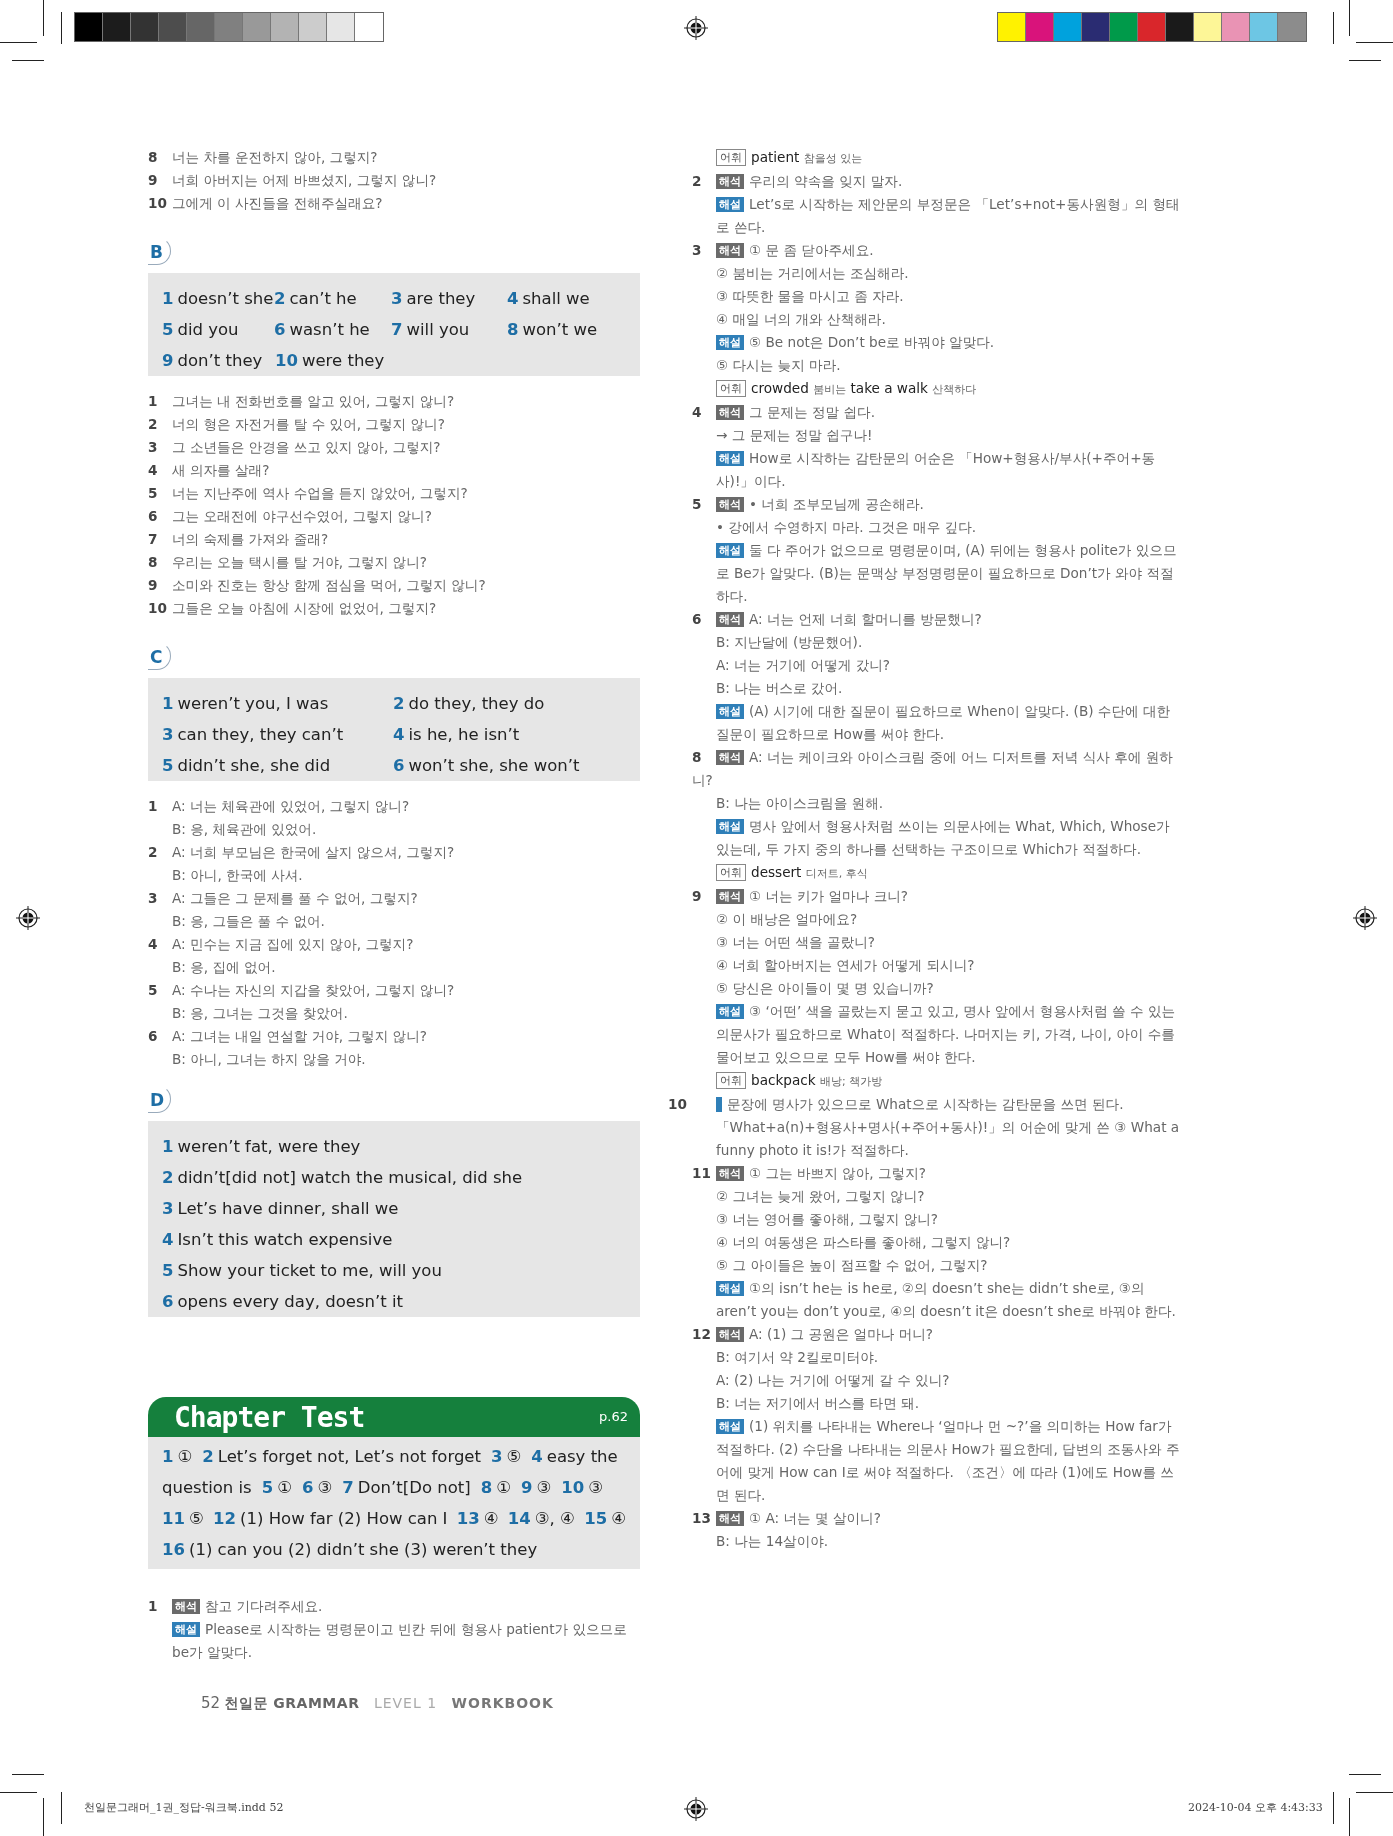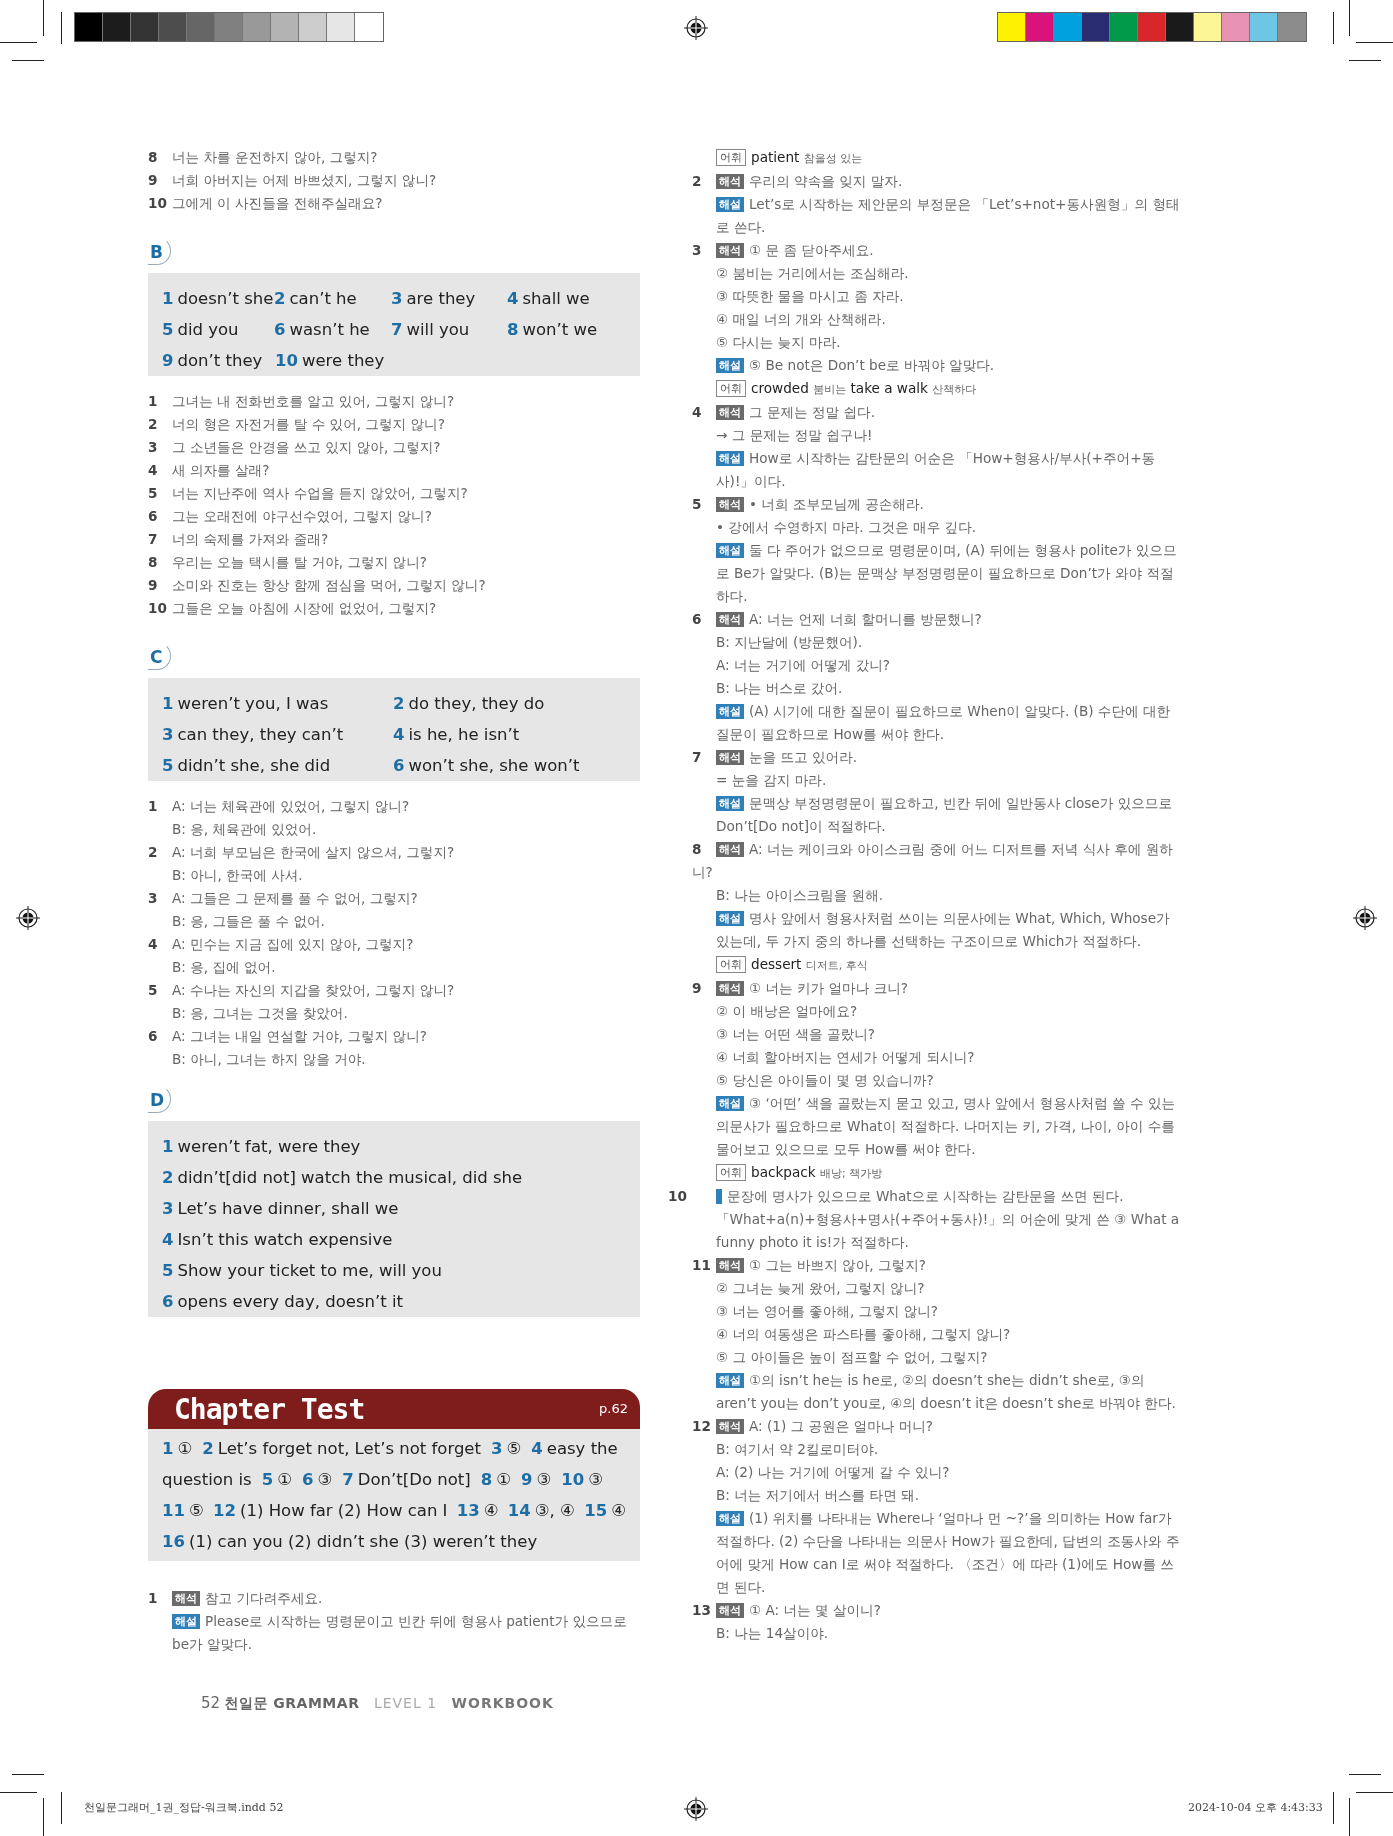--- a/index.html
+++ b/index.html
@@ -23,21 +23,21 @@
 
   .sec-letter { margin-top:22px; margin-bottom:6px; height:30px; position:relative; }
   .sec-letter .lt { font-weight:bold; color:#1e6ea5; font-size:17px; position:absolute; left:2px; top:5px; }
   .sec-letter .arc { position:absolute; left:0; top:0; width:22px; height:26px; border:1px solid #9ab; border-left:none; border-top-color:transparent; border-radius:0 14px 14px 0; }
 
   .ansbox { background:#e6e6e6; padding:4px 14px 6px 14px; }
   .ansbox .row { display:flex; height:31px; align-items:flex-end; font-size:16.5px; color:#222; }
   .ansbox .cell { white-space:nowrap; }
   .bn { color:#1e6ea5; font-weight:bold; margin-right:4px; }
 
-  .ct-head { background:#7f1d1d; border-radius:18px 18px 0 0; height:40px; position:relative; margin-top:0; }
+  .ct-head { background:#15803d; border-radius:18px 18px 0 0; height:40px; position:relative; margin-top:8px; }
   .ct-title { position:absolute; left:26px; top:4px; color:#fff; font-size:28px; font-weight:bold; font-family:"DejaVu Sans Mono", monospace; letter-spacing:-1px; }
   .ct-page { position:absolute; right:12px; top:12px; color:#fff; font-size:13px; }
   .ct-body { background:#e6e6e6; padding:4px 14px 4px 14px; }
   .ct-body .row { height:31px; display:flex; align-items:center; font-size:16.5px; color:#222; white-space:nowrap; }
   .gap { display:inline-block; width:10px; }
 
   .tag { display:inline-block; font-size:11px; line-height:15px; padding:0 3px; color:#fff; margin-right:5px; vertical-align:1px; font-weight:bold; }
   .tag-hs { background:#6a6a6a; }
   .tag-he { background:#2f7fb8; }
   .tag-eo { background:#fff; color:#555; border:1px solid #888; font-weight:normal; }
@@ -284,45 +284,40 @@
   <div id="right-items">
       <div>
         <div class="line wrap"><span class="num">2</span><span class="tag tag-hs">해석</span><span class="">우리의 약속을 잊지 말자.</span></div>
         <div class="line wrap indent"><span class="tag tag-he">해설</span><span class="">Let’s로 시작하는 제안문의 부정문은 「Let’s+not+동사원형」의 형태로 쓴다.</span></div>
       </div>
       <div>
         <div class="line wrap"><span class="num">3</span><span class="tag tag-hs">해석</span><span class="">① 문 좀 닫아주세요.</span></div>
         <div class="line indent"><span class="">② 붐비는 거리에서는 조심해라.</span></div>
         <div class="line indent"><span class="">③ 따뜻한 물을 마시고 좀 자라.</span></div>
         <div class="line indent"><span class="">④ 매일 너의 개와 산책해라.</span></div>
+        <div class="line wrap indent"><span class="tag tag-he">해설</span><span class="">⑤ Be not은 Don’t be로 바꿔야 알맞다.</span></div>
         <div class="line indent"><span class="">⑤ 다시는 늦지 마라.</span></div>
-        <div class="line wrap indent"><span class="tag tag-he">해설</span><span class="">⑤ Be not은 Don’t be로 바꿔야 알맞다.</span></div>
         <div class="line indent"><span class="tag tag-eo">어휘</span><span class="vocab-en">crowded</span> <span class="vocab-ko">붐비는</span>  <span class="vocab-en">take a walk</span> <span class="vocab-ko">산책하다</span>  </div>
       </div>
       <div>
         <div class="line wrap"><span class="num">4</span><span class="tag tag-hs">해석</span><span class="">그 문제는 정말 쉽다.</span></div>
         <div class="line indent"><span class="">→ 그 문제는 정말 쉽구나!</span></div>
         <div class="line wrap indent"><span class="tag tag-he">해설</span><span class="">How로 시작하는 감탄문의 어순은 「How+형용사/부사(+주어+동사)!」이다.</span></div>
       </div>
       <div>
         <div class="line wrap"><span class="num">5</span><span class="tag tag-hs">해석</span><span class="">• 너희 조부모님께 공손해라.</span></div>
         <div class="line indent"><span class="">• 강에서 수영하지 마라. 그것은 매우 깊다.</span></div>
         <div class="line wrap indent"><span class="tag tag-he">해설</span><span class="">둘 다 주어가 없으므로 명령문이며, (A) 뒤에는 형용사 polite가 있으므로 Be가 알맞다. (B)는 문맥상 부정명령문이 필요하므로 Don’t가 와야 적절하다.</span></div>
       </div>
       <div>
         <div class="line wrap"><span class="num">6</span><span class="tag tag-hs">해석</span><span class="">A: 너는 언제 너희 할머니를 방문했니?</span></div>
         <div class="line indent"><span class="">B: 지난달에 (방문했어).</span></div>
         <div class="line indent"><span class="">A: 너는 거기에 어떻게 갔니?</span></div>
         <div class="line indent"><span class="">B: 나는 버스로 갔어.</span></div>
         <div class="line wrap indent"><span class="tag tag-he">해설</span><span class="">(A) 시기에 대한 질문이 필요하므로 When이 알맞다. (B) 수단에 대한 질문이 필요하므로 How를 써야 한다.</span></div>
-      </div>
-      <div>
-        <div class="line wrap"><span class="num">7</span><span class="tag tag-hs">해석</span><span class="">눈을 뜨고 있어라.</span></div>
-        <div class="line indent"><span class="">= 눈을 감지 마라.</span></div>
-        <div class="line wrap indent"><span class="tag tag-he">해설</span><span class="">문맥상 부정명령문이 필요하고, 빈칸 뒤에 일반동사 close가 있으므로 Don’t[Do not]이 적절하다.</span></div>
       </div>
       <div>
         <div class="line wrap"><span class="num">8</span><span class="tag tag-hs">해석</span><span class="">A: 너는 케이크와 아이스크림 중에 어느 디저트를 저녁 식사 후에 원하니?</span></div>
         <div class="line indent"><span class="">B: 나는 아이스크림을 원해.</span></div>
         <div class="line wrap indent"><span class="tag tag-he">해설</span><span class="">명사 앞에서 형용사처럼 쓰이는 의문사에는 What, Which, Whose가 있는데, 두 가지 중의 하나를 선택하는 구조이므로 Which가 적절하다.</span></div>
         <div class="line indent"><span class="tag tag-eo">어휘</span><span class="vocab-en">dessert</span> <span class="vocab-ko">디저트, 후식</span>  </div>
       </div>
       <div>
         <div class="line wrap"><span class="num">9</span><span class="tag tag-hs">해석</span><span class="">① 너는 키가 얼마나 크니?</span></div>
         <div class="line indent"><span class="">② 이 배낭은 얼마에요?</span></div>

